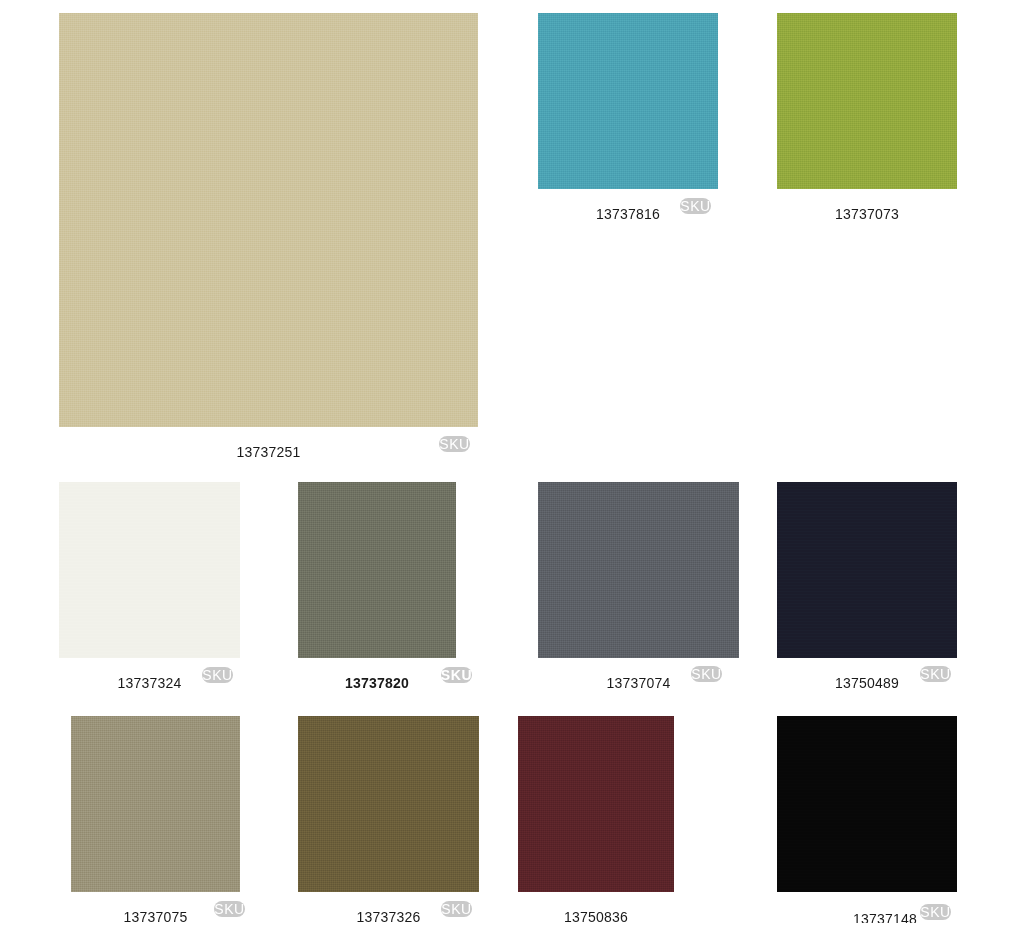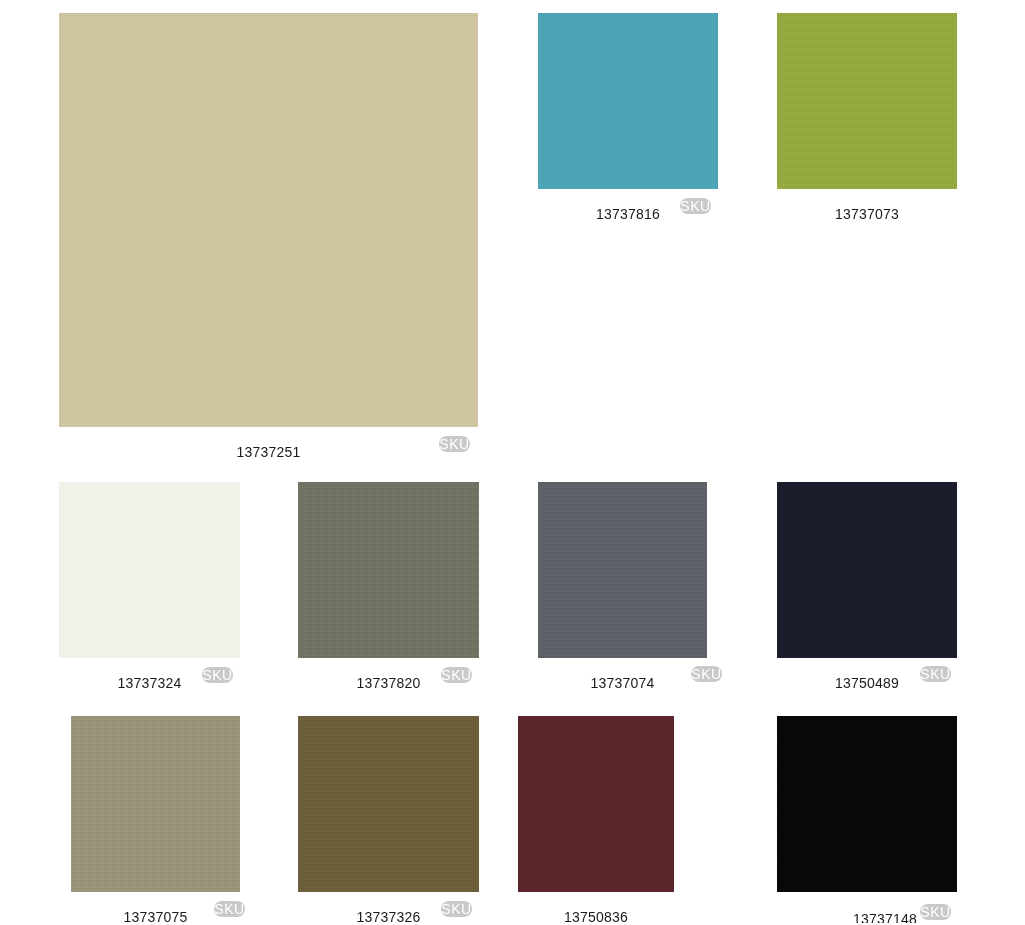--- a/index.html
+++ b/index.html
@@ -109,25 +109,25 @@
   #card-3 { left: 538px; top: 248px; width: 180px; }
   #card-3 .swatch { height: 176px; }
 
   #card-4 { left: 777px; top: 248px; width: 180px; }
   #card-4 .swatch { height: 176px; }
 
   #card-5 { left: 59px;  top: 482px; width: 181px; }
   #card-5 .swatch { height: 176px; }
   #card-5 .sku-badge { left: 143px; top: 9px; }
 
-  #card-6 { left: 298px; top: 482px; width: 181px; }
+  #card-6 { left: 298px; top: 482px; width: 158px; font-weight: bold; }
   #card-6 .swatch { height: 176px; }
   #card-6 .sku-badge { left: 143px; top: 9px; }
 
-  #card-7 { left: 538px; top: 482px; width: 169px; }
+  #card-7 { left: 538px; top: 482px; width: 201px; }
   #card-7 .swatch { height: 176px; }
   #card-7 .sku-badge { left: 153px; top: 8px; }
 
   #card-8 { left: 777px; top: 482px; width: 180px; }
   #card-8 .swatch { height: 176px; }
   #card-8 .sku-badge { left: 143px; top: 8px; }
 
   #card-9 { left: 59px;  top: 716px; width: 181px; padding-left: 12px; }
   #card-9 .swatch { height: 176px; }
   #card-9 .sku-badge { left: 143px; top: 9px; }

